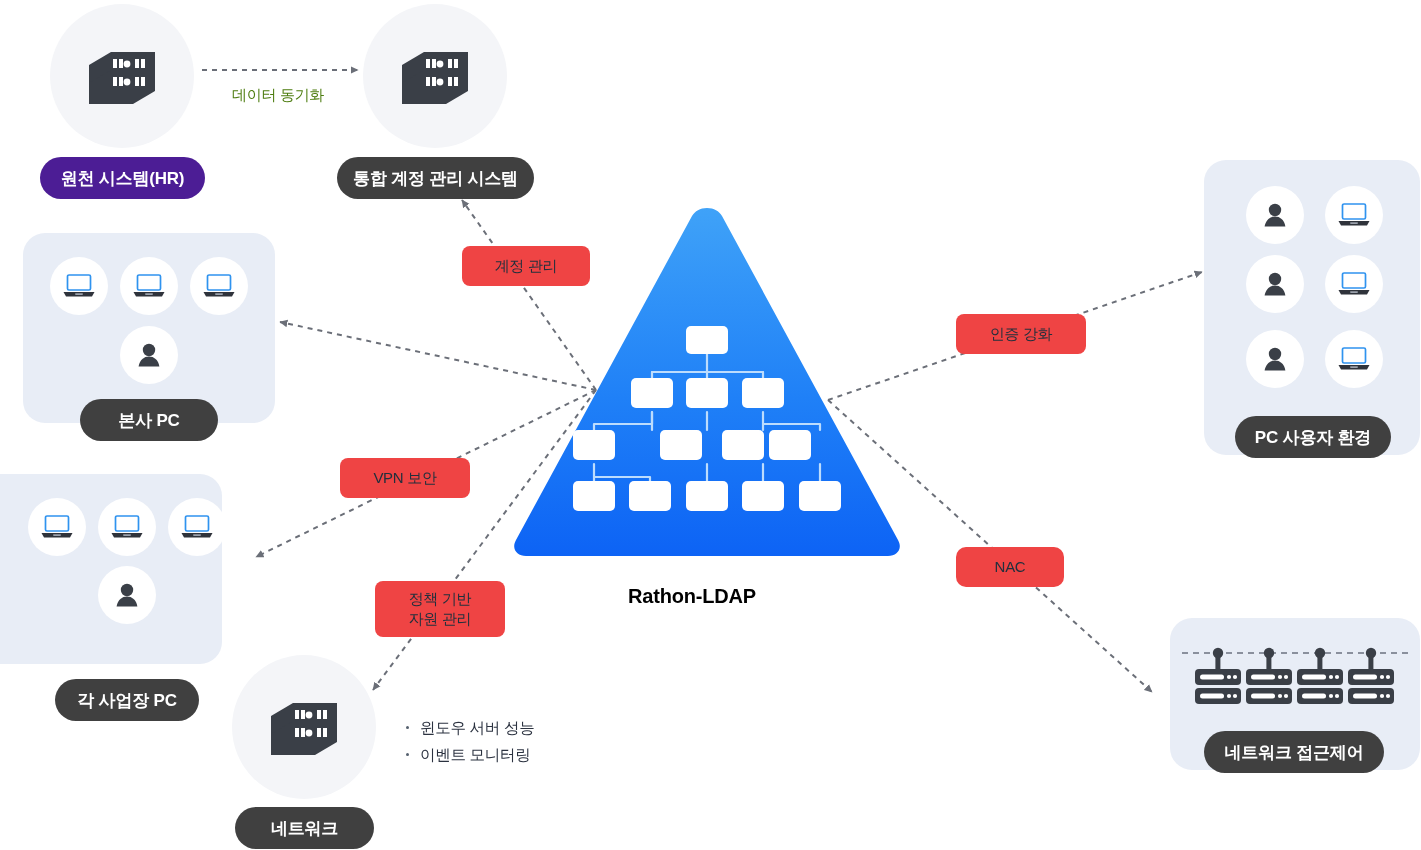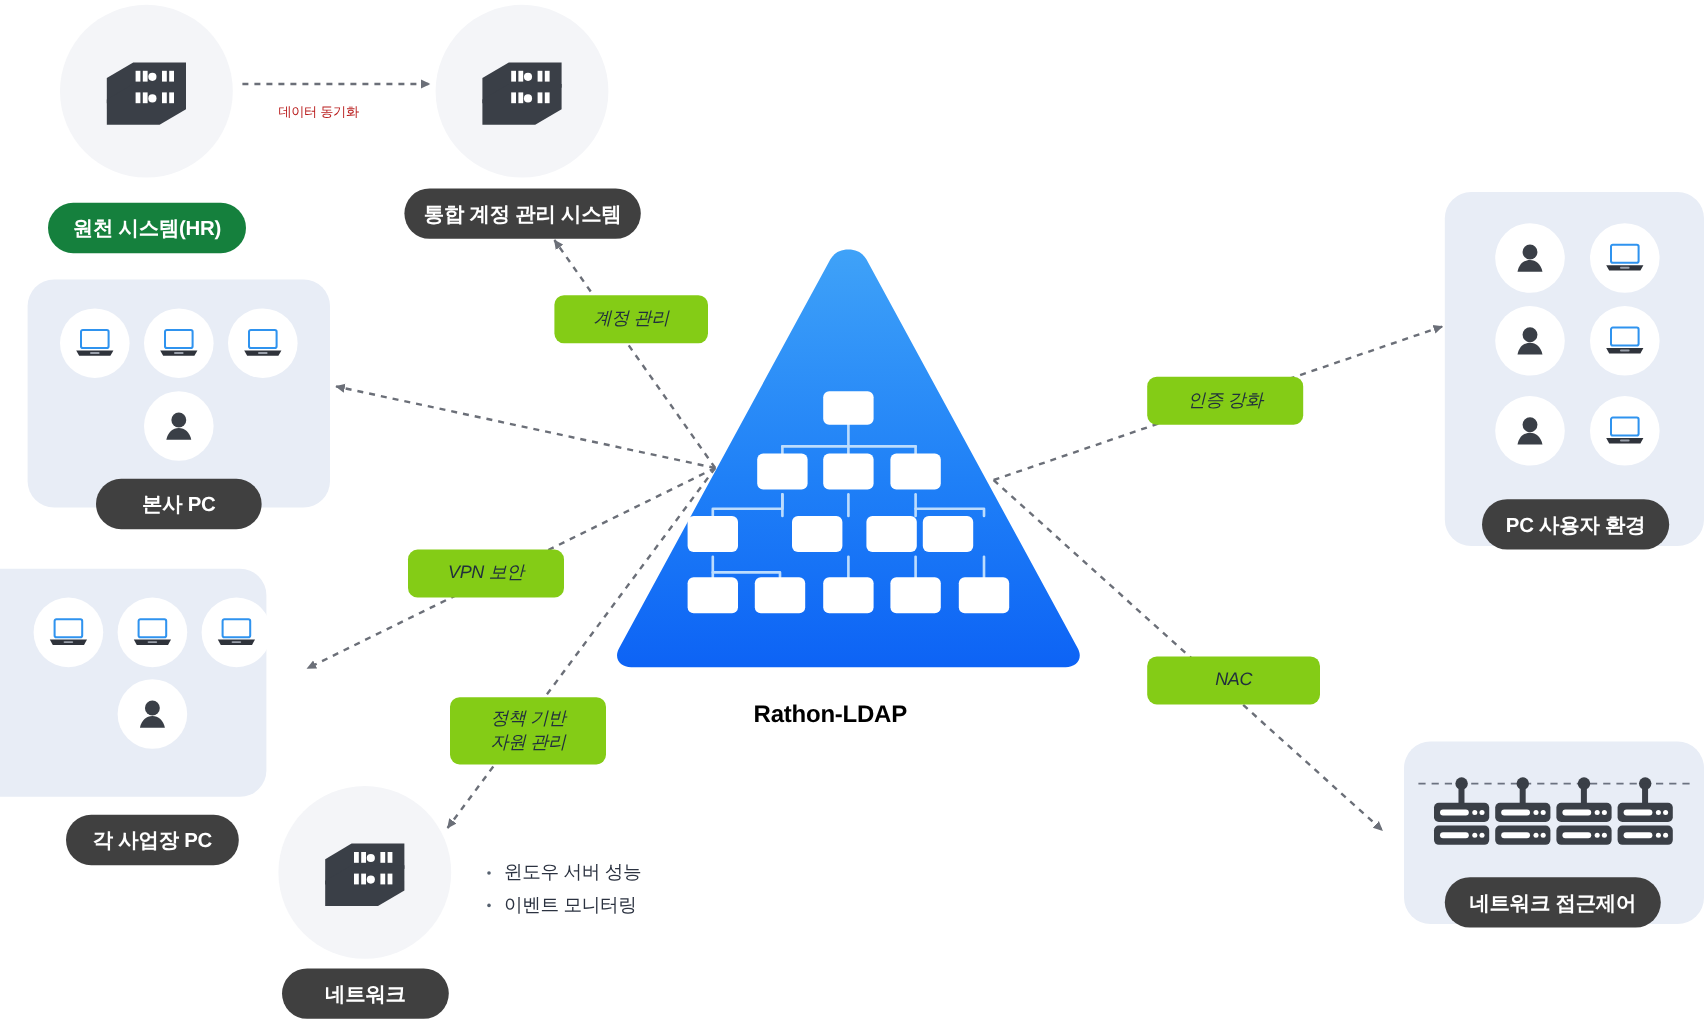--- a/index.html
+++ b/index.html
@@ -35,46 +35,45 @@
   .pill{
     position:absolute;
     display:flex;align-items:center;justify-content:center;
     border-radius:24px;
     color:#ffffff;
     font-weight:bold;
     white-space:nowrap;
     letter-spacing:-0.2px;
   }
   .pill-blue{background:#404040;}
-  .pill-gray{background:#15803d;margin-top:12px;}
+  .pill-gray{background:#4c1d95;}
   .tag{
     position:absolute;
     display:flex;align-items:center;justify-content:center;
-    background:#84cc16;
+    background:#ef4444;
     color:#21303d;
     border-radius:8px;
     font-size:15px;
     white-space:pre-line;
     text-align:center;
     line-height:1.32;
     letter-spacing:-0.3px;
-    font-style:italic;
   }
   .caption{
     position:absolute;
     color:#000000;
     font-weight:bold;
     font-size:20px;
     letter-spacing:-0.2px;
     white-space:nowrap;
   }
   .edge-label{
     position:absolute;
-    color:#b91c1c;
-    font-size:11px;
+    color:#4d7c0f;
+    font-size:15px;
     white-space:nowrap;
     letter-spacing:-0.3px;
   }
   .bullets{
     position:absolute;
     color:#2b3240;
     font-size:15.5px;
     line-height:1.72;
     letter-spacing:-0.3px;
   }
@@ -405,15 +404,15 @@
 
   <div class="tag" style="left:462px;top:246px;width:128px;height:40px;">계정 관리</div>
 
   <div class="tag" style="left:340px;top:458px;width:130px;height:40px;">VPN 보안</div>
 
   <div class="tag" style="left:956px;top:314px;width:130px;height:40px;">인증 강화</div>
 
   <div class="tag" style="left:375px;top:581px;width:130px;height:56px;">정책 기반
 자원 관리</div>
 
-  <div class="tag" style="left:956px;top:547px;width:144px;height:40px;">NAC</div>
+  <div class="tag" style="left:956px;top:547px;width:108px;height:40px;border-radius:10px;">NAC</div>
 
 </div>
 
 </body></html>

